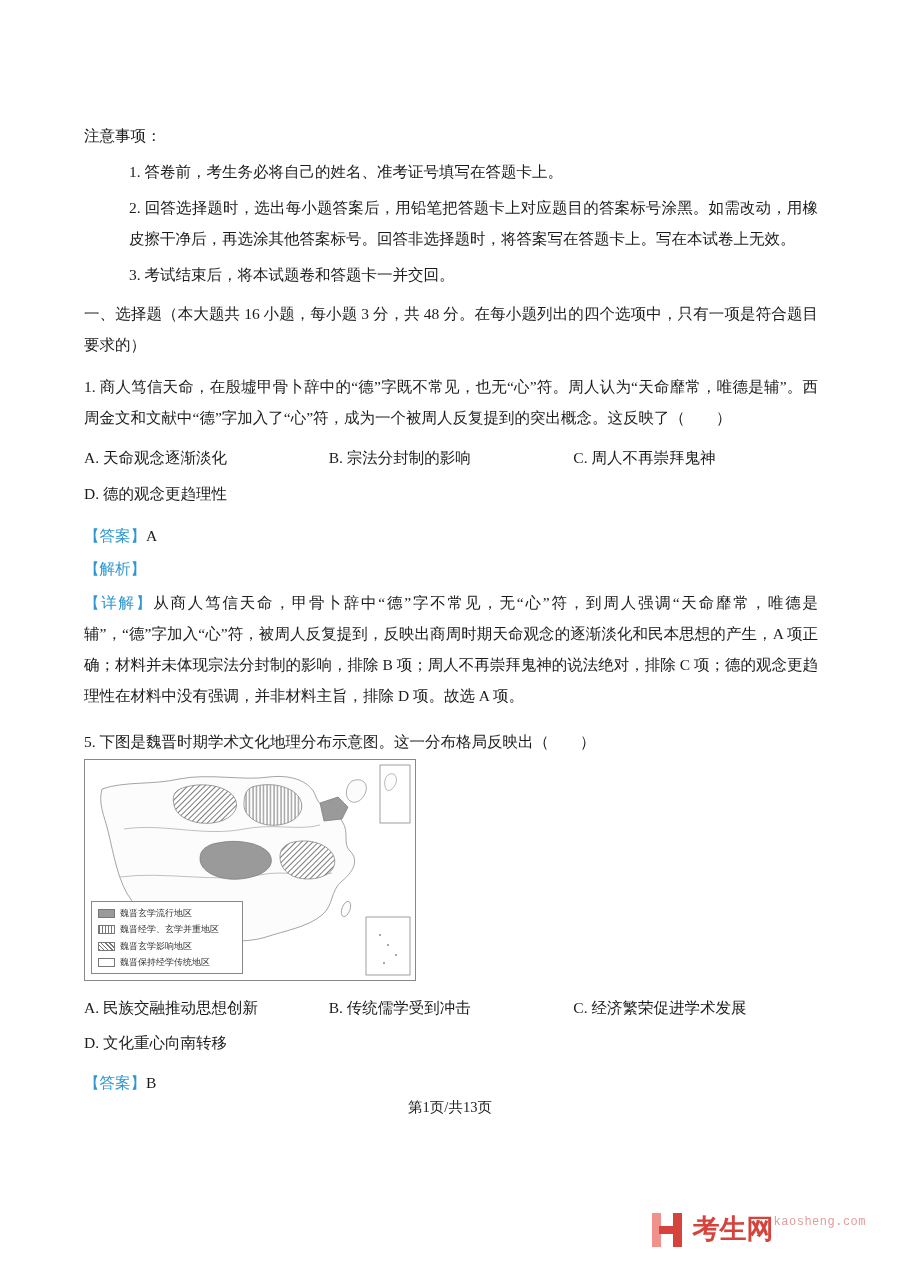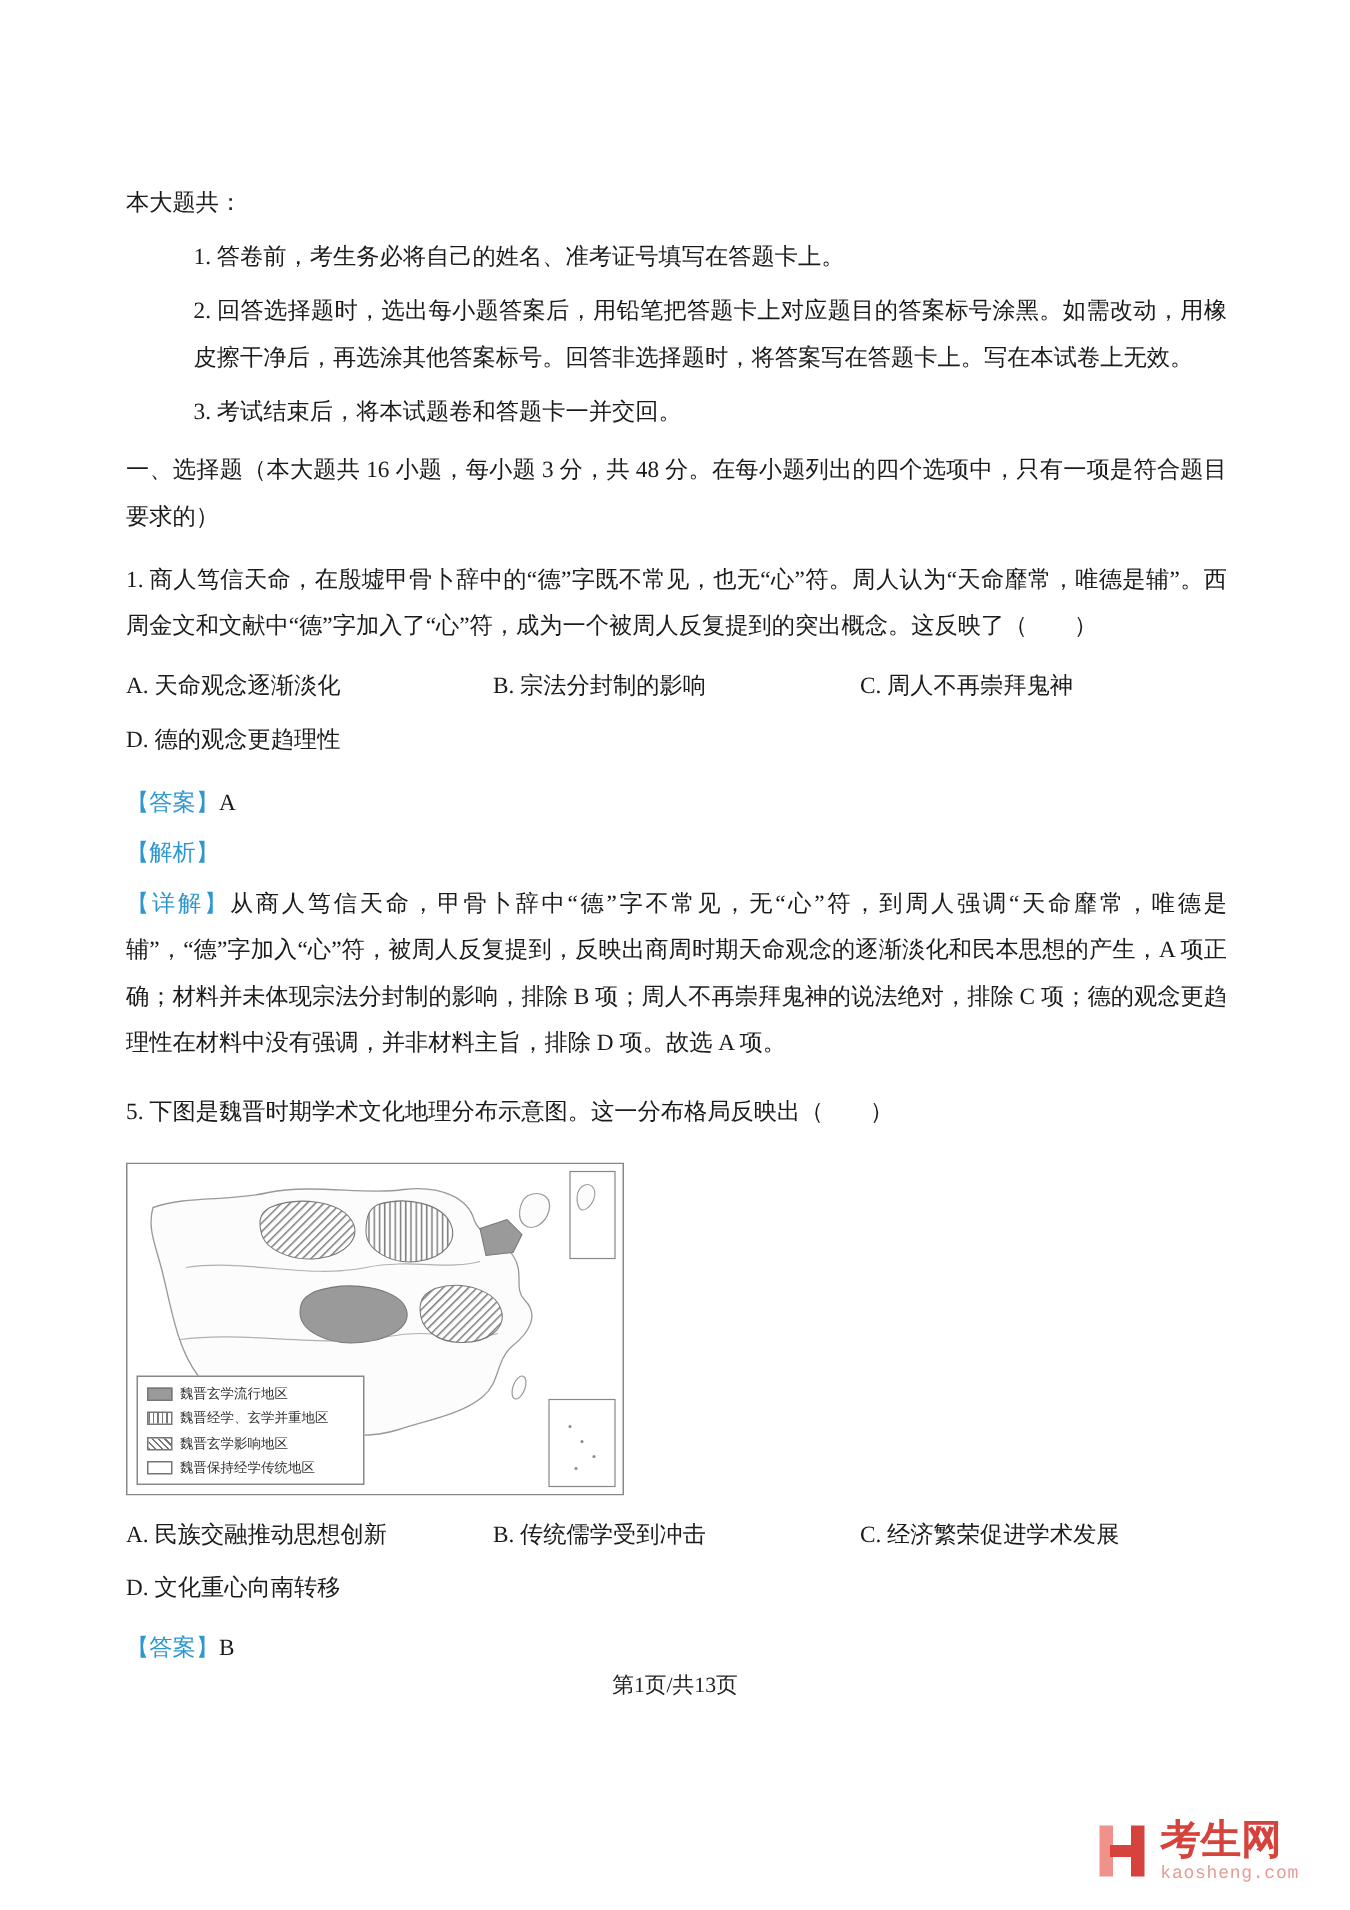--- a/index.html
+++ b/index.html
@@ -18,21 +18,21 @@
   .options { display:grid; grid-template-columns:1fr 1fr 1fr; row-gap:11px; margin-top:13px; }
   .option { font-size:15.5px; line-height:1.6; }
   .answer-line { margin-top:13px; }
   .analysis-line { margin-top:2px; }
   .detail-para { margin-top:3px; }
   .marker { color:#2e97d1; }
   .stem-q2 { margin-top:15px; }
   .options-q2 { margin-top:15px; }
   .answer-line-2 { margin-top:11px; }
 
-  .map-figure { position:relative; margin-top:18px; width:296px; height:222px; }
+  .map-figure { position:relative; margin-top:2px; width:296px; height:222px; }
   .map-legend {
     position:absolute; left:7px; bottom:7px; width:152px;
     background:#ffffff; border:1px solid #888; padding:5px 6px 4px 6px;
     font-family:"Liberation Sans","DejaVu Sans",sans-serif;
   }
   .legend-row { display:flex; align-items:flex-start; gap:5px; margin-bottom:3px; }
   .legend-row:last-child { margin-bottom:0; }
   .sw { width:17px; height:9px; border:1px solid #777; flex:0 0 auto; margin-top:2px; }
   .sw-solid { background:#9a9a9a; }
   .sw-v { background:repeating-linear-gradient(90deg,#777 0 1px,#fff 1px 3px); }
@@ -40,31 +40,31 @@
   .sw-w { background:#ffffff; }
   .legend-label { font-size:9px; line-height:1.45; color:#333; }
 
   .footer { position:absolute; left:0; right:0; top:1150; text-align:center; font-size:14.5px; color:#222; }
 
   .watermark { position:absolute; right:34px; top:1212px; display:flex; align-items:center; gap:9px; }
   .wm-logo { position:relative; width:34px; height:36px; }
   .wm-logo .b1 { position:absolute; left:2px; top:1px; width:9px; height:34px; background:#f0918c; }
   .wm-logo .b2 { position:absolute; right:2px; top:1px; width:9px; height:34px; background:#d6423c; }
   .wm-logo .b3 { position:absolute; left:9px; top:14px; width:16px; height:8px; background:#d6423c; }
-  .wm-text { display:flex; flex-direction:column; }
+  .wm-text { display:flex; flex-direction:row; }
   .wm-name { font-size:27px; font-weight:700; color:#d6423c; line-height:1.1; font-family:"Liberation Sans","DejaVu Sans",sans-serif; }
   .wm-domain { font-size:12px; color:#e59b96; letter-spacing:0.5px; font-family:Liberation Mono, monospace; }
 </style>
 </head>
 <body>
 
 <div class="page">
 
 
-  <p class="para notice-heading">本大题共：</p>
+  <p class="para notice-heading">注意事项：</p>
   <p class="para n-item">1. 答卷前，考生务必将自己的姓名、准考证号填写在答题卡上。</p>
   <p class="para n-item">2. 回答选择题时，选出每小题答案后，用铅笔把答题卡上对应题目的答案标号涂黑。如需改动，用橡皮擦干净后，再选涂其他答案标号。回答非选择题时，将答案写在答题卡上。写在本试卷上无效。</p>
   <p class="para n-item">3. 考试结束后，将本试题卷和答题卡一并交回。</p>
 
   <p class="para section-heading">一、选择题（本大题共 16 小题，每小题 3 分，共 48 分。在每小题列出的四个选项中，只有一项是符合题目要求的）</p>
 
   <p class="para stem">1. 商人笃信天命，在殷墟甲骨卜辞中的“德”字既不常见，也无“心”符。周人认为“天命靡常，唯德是辅”。西周金文和文献中“德”字加入了“心”符，成为一个被周人反复提到的突出概念。这反映了（　　）</p>
 
   <div class="options">
     <div class="option">A. 天命观念逐渐淡化</div>

